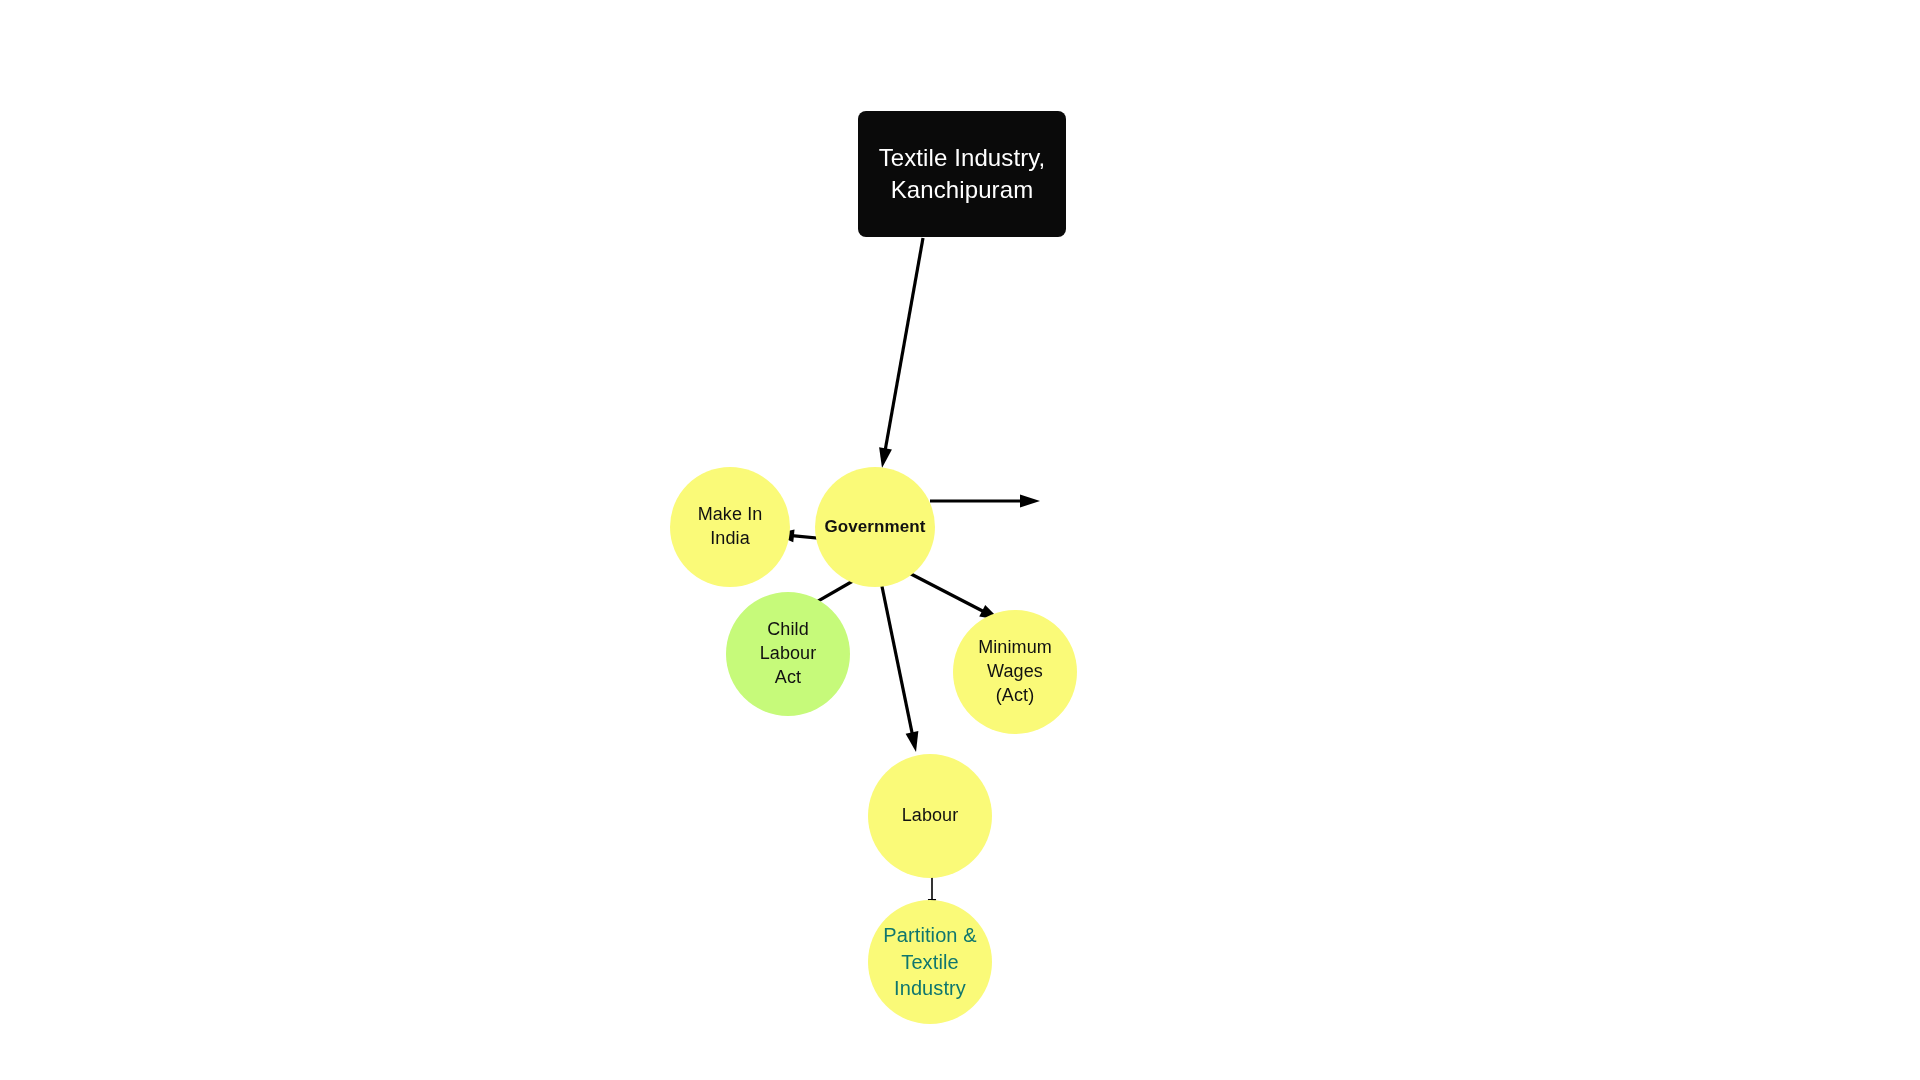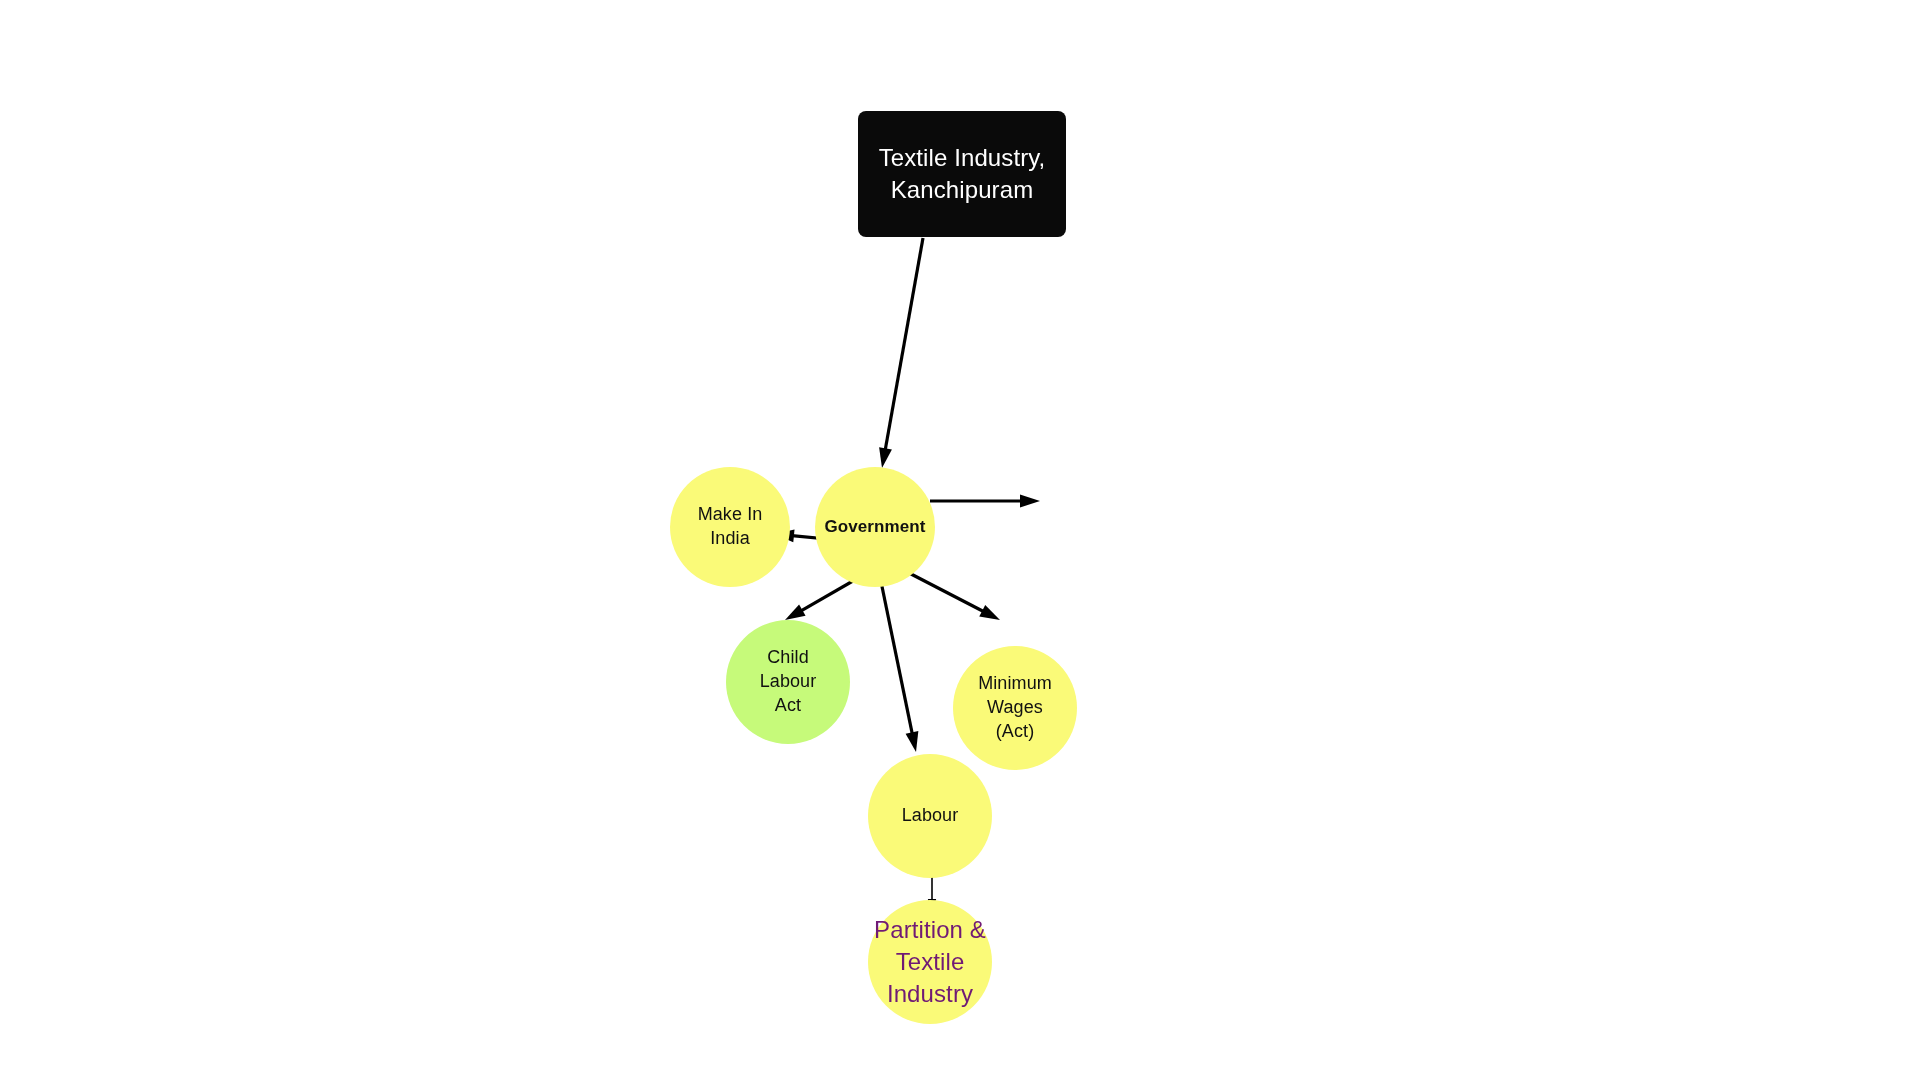--- a/index.html
+++ b/index.html
@@ -59,22 +59,22 @@
     color: #111111;
     font-size: 17px;
     font-weight: 700;
   }
   .lbl-leaf {
     color: #111111;
     font-size: 18px;
     font-weight: 400;
   }
   .lbl-leaf-sm {
-    color: #701a75;
-    font-size: 24px;
+    color: #0f766e;
+    font-size: 20px;
     font-weight: 400;
     text-align: center;
   }
 </style>
 </head>
 <body style="background: rgb(255, 255, 255);">
 
 <div id="canvas">
 
   <svg id="edge-layer" viewBox="0 0 1920 1080" width="1920" height="1080" xmlns="http://www.w3.org/2000/svg">
@@ -116,27 +116,27 @@
   <div class="node node-circle" id="n-make-in-india" style="left: 670px; top: 467px; width: 120px; height: 120px; background: rgb(250, 250, 120); color: rgb(17, 17, 17);">
     <span class="node-label lbl-leaf">Make In
 India</span>
   </div>
 
   <div class="node node-circle" id="n-government" style="left: 815px; top: 467px; width: 120px; height: 120px; background: rgb(250, 250, 120); color: rgb(17, 17, 17);">
     <span class="node-label lbl-hub">Government</span>
   </div>
 
 
-  <div class="node node-circle" id="n-child-labour-act" style="left: 726px; top: 620px; width: 124px; height: 124px; background: rgb(198, 250, 122); color: rgb(17, 17, 17);">
+  <div class="node node-circle" id="n-child-labour-act" style="left: 726px; top: 592px; width: 124px; height: 124px; background: rgb(198, 250, 122); color: rgb(17, 17, 17);">
     <span class="node-label lbl-leaf">Child
 Labour
 Act</span>
   </div>
 
-  <div class="node node-circle" id="n-minimum-wages-act" style="left: 953px; top: 646px; width: 124px; height: 124px; background: rgb(250, 250, 120); color: rgb(17, 17, 17);">
+  <div class="node node-circle" id="n-minimum-wages-act" style="left: 953px; top: 610px; width: 124px; height: 124px; background: rgb(250, 250, 120); color: rgb(17, 17, 17);">
     <span class="node-label lbl-leaf">Minimum
 Wages
 (Act)</span>
   </div>
 
   <div class="node node-circle" id="n-history" style="left: 868px; top: 754px; width: 124px; height: 124px; background: rgb(250, 250, 120); color: rgb(17, 17, 17);">
     <span class="node-label lbl-leaf">Labour</span>
   </div>
 
   <div class="node node-circle" id="n-partition-textile-industry" style="left: 868px; top: 900px; width: 124px; height: 124px; background: rgb(250, 250, 120); color: rgb(17, 17, 17);">

